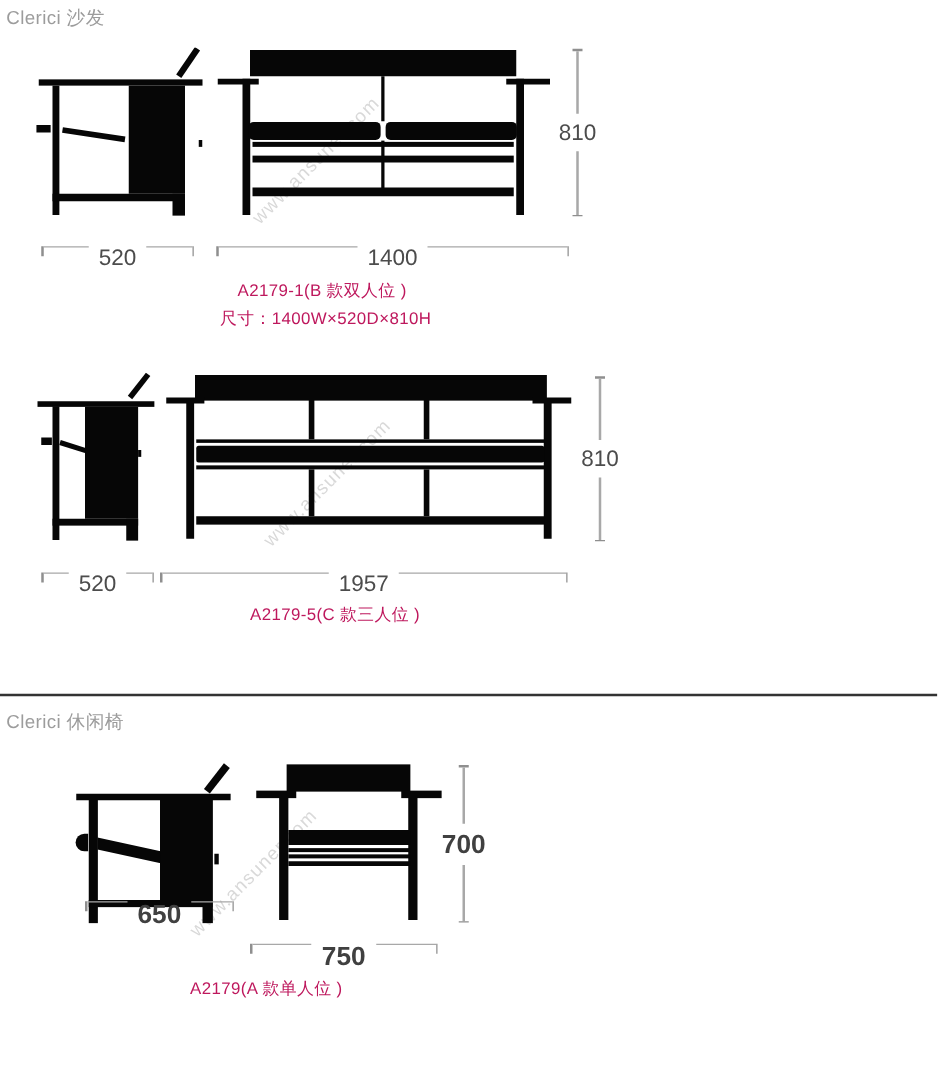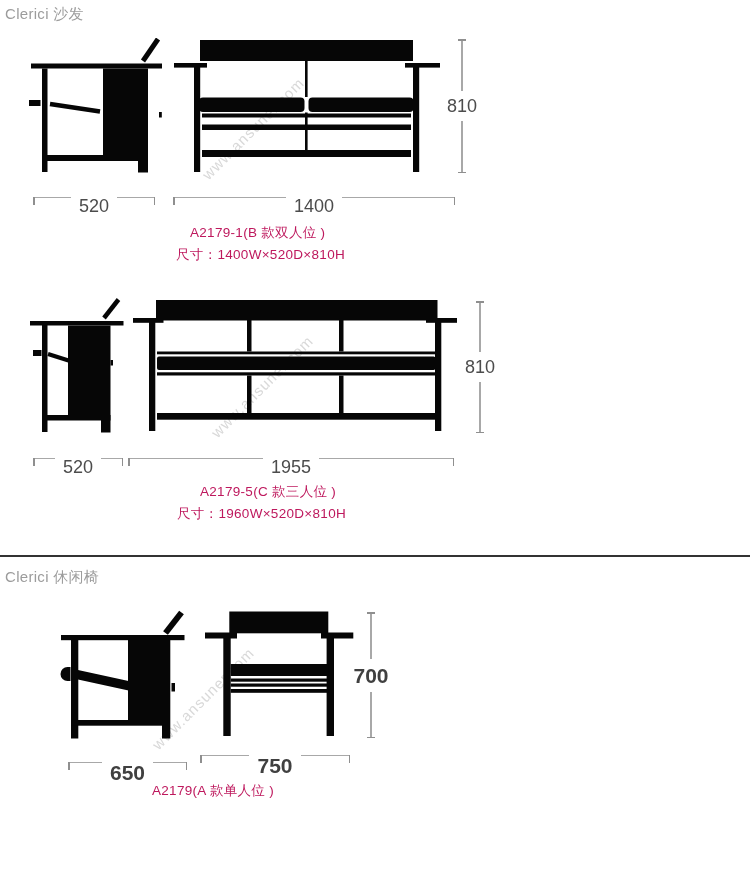--- a/index.html
+++ b/index.html
@@ -119,34 +119,33 @@
   <div class="hdim" style="left:33px;top:458px;width:90px">
     <span class="tick"></span>
       <span class="line"></span>
     <span class="val">520</span>
     <span class="line"></span>
       <span class="tick"></span>
   </div>
   <div class="hdim" style="left:128px;top:458px;width:326px">
     <span class="tick"></span>
       <span class="line"></span>
-    <span class="val">1955</span>
+    <span class="val">1957</span>
     <span class="line"></span>
       <span class="tick"></span>
   </div>
   <div class="vdim" style="left:463px;top:301px;height:132px">
     <span class="tick"></span>
       <span class="line"></span>
     <span class="val">810</span>
     <span class="line"></span>
       <span class="tick"></span>
   </div>
 
   <div class="model-label" style="left:200px;top:483px">A2179-5(C 款三人位 )</div>
-  <div class="size-label" style="left:177px;top:505px">尺寸：1960W×520D×810H</div>
 
   <div class="divider" style="top:555px"></div>
 
   <div class="heading" style="left:5px;top:568px">Clerici 休闲椅</div>
 
   <svg class="abs" style="left:59px;top:610px" width="127" height="130" viewBox="0 0 127 130">
     <line x1="106.5" y1="23" x2="122.5" y2="2.5" stroke="#060606" stroke-width="6"></line>
     <rect class="blk" x="2" y="25" width="123.5" height="5.2"></rect>
     <rect class="blk" x="12" y="30" width="7.3" height="98.5"></rect>
     <rect class="blk" x="69" y="30" width="42.3" height="80"></rect>
@@ -162,21 +161,21 @@
     <rect class="blk" x="1" y="23.5" width="32" height="6"></rect>
     <rect class="blk" x="117" y="23.5" width="32.3" height="6"></rect>
     <rect class="blk" x="19.3" y="29" width="7.4" height="98"></rect>
     <rect class="blk" x="122.6" y="29" width="7.4" height="98"></rect>
     <rect class="blk" x="26.7" y="55" width="97.6" height="12"></rect>
     <rect class="blk" x="26.7" y="69.5" width="97.6" height="3.2"></rect>
     <rect class="blk" x="26.7" y="74.5" width="97.6" height="3.2"></rect>
     <rect class="blk" x="26.7" y="80" width="97.6" height="3.8"></rect>
   </svg>
 
-  <div class="hdim bold-dim" style="left:68px;top:762px;width:119px;height:24px">
+  <div class="hdim bold-dim" style="left:68px;top:721px;width:119px;height:24px">
     <span class="tick"></span>
       <span class="line"></span>
     <span class="val">650</span>
     <span class="line"></span>
       <span class="tick"></span>
   </div>
   <div class="hdim bold-dim" style="left:200px;top:755px;width:150px;height:24px">
     <span class="tick"></span>
       <span class="line"></span>
     <span class="val">750</span>

